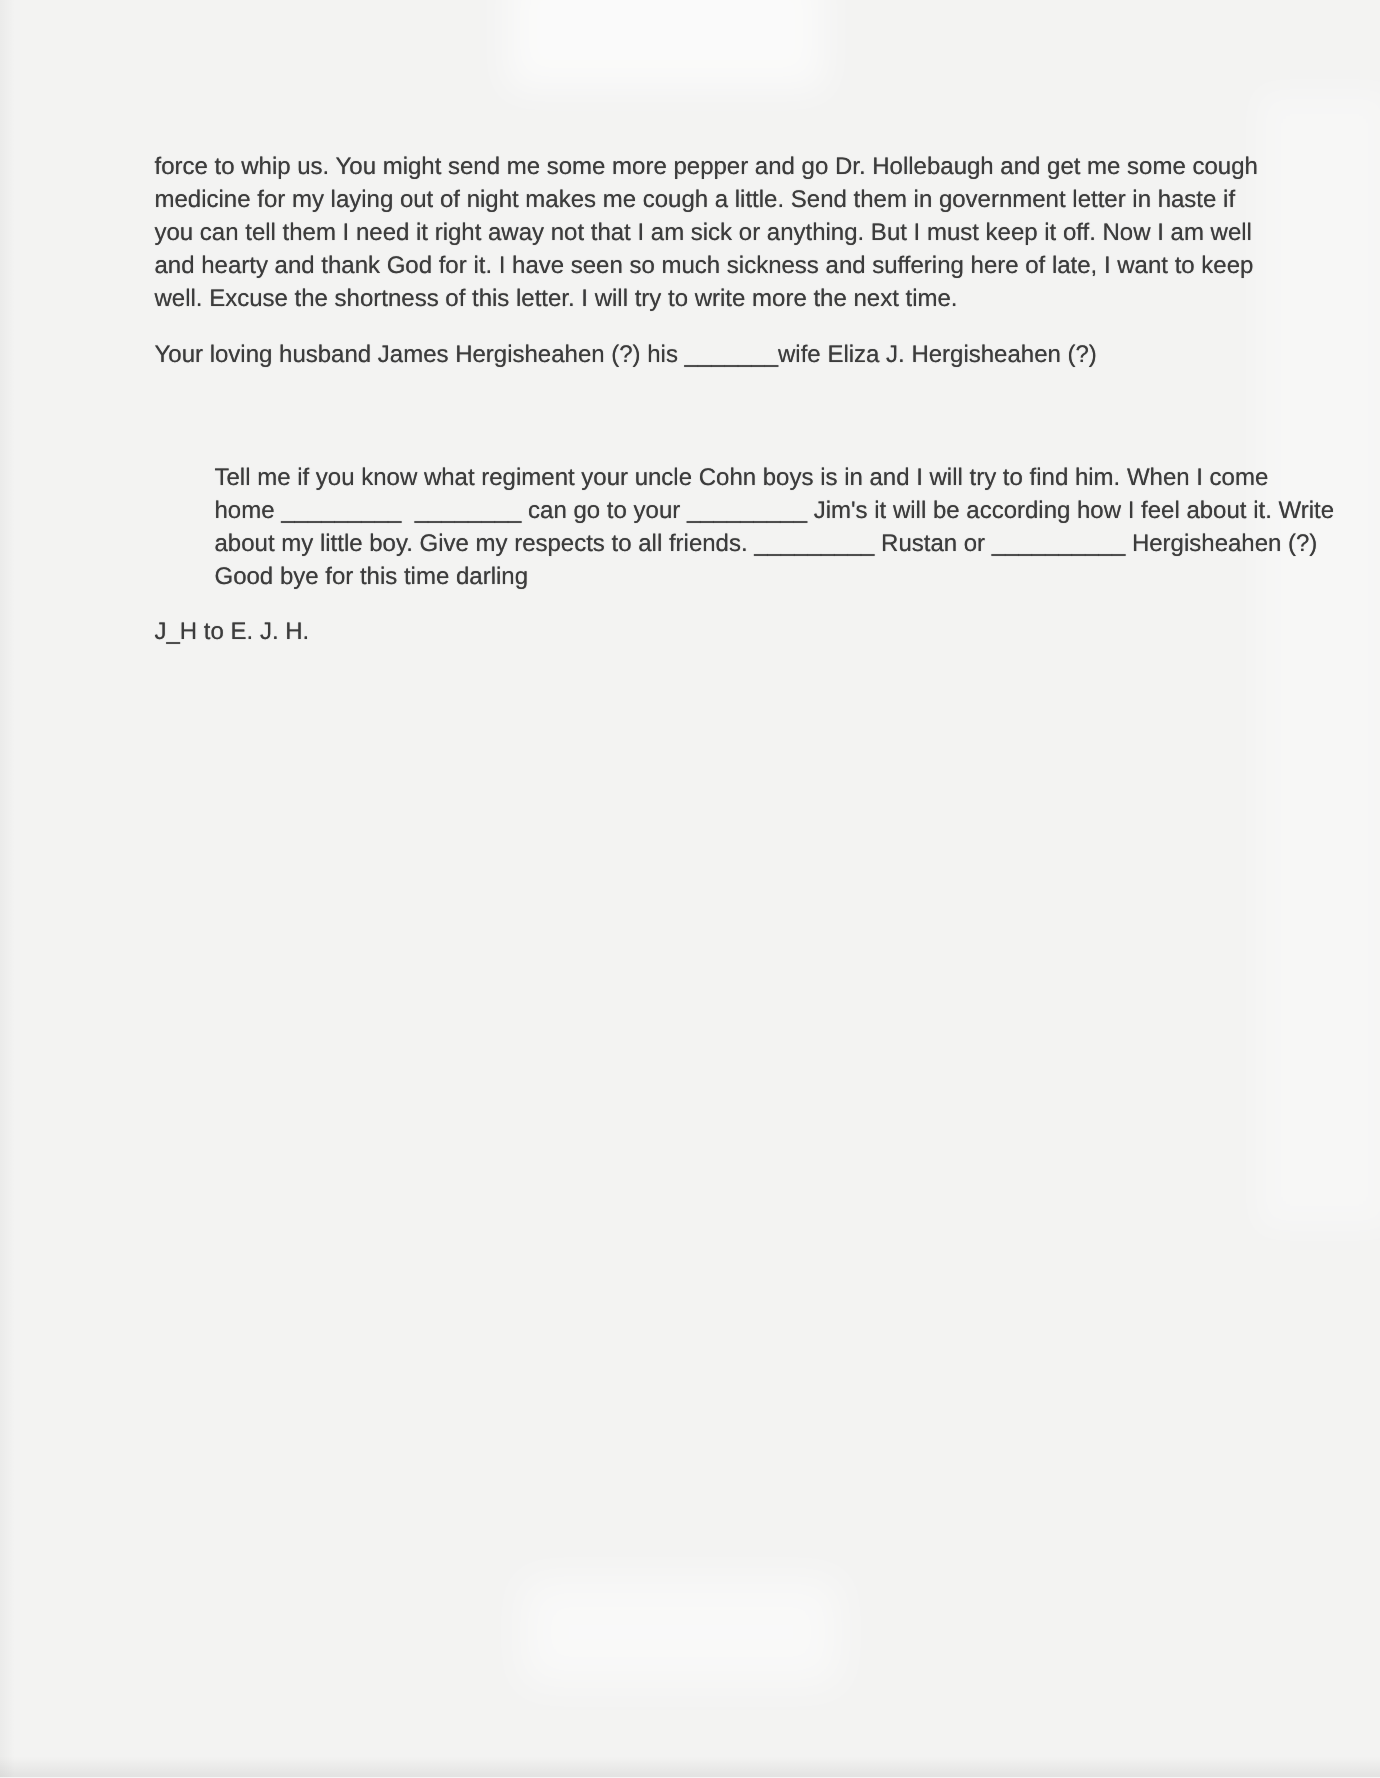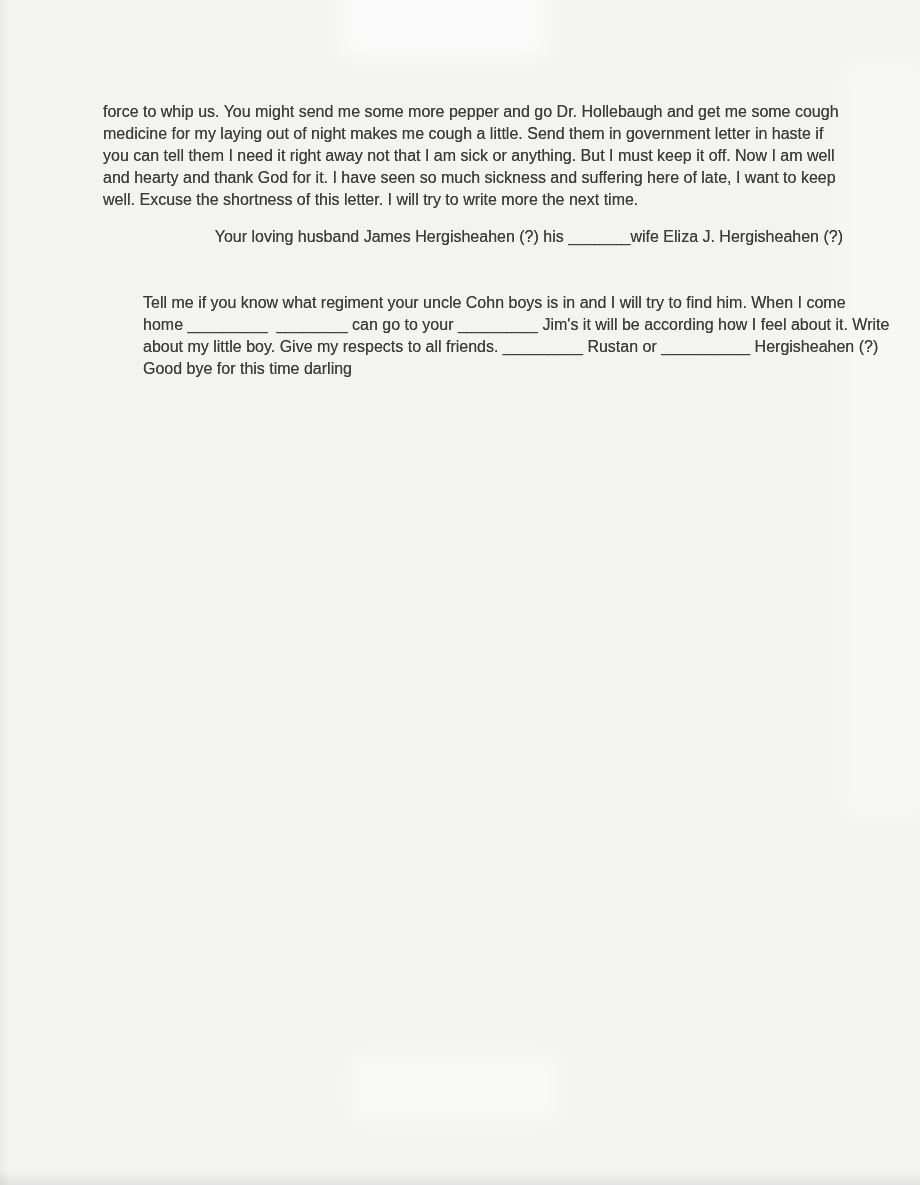--- a/index.html
+++ b/index.html
@@ -75,21 +75,21 @@
     color: var(--ink, #3c3c3c);
     font-size: 16px;
     line-height: 22px;
     text-shadow: 0 0 0.5px rgba(70, 70, 70, 0.85);
   }
   .letter p {
     margin: 0;
     white-space: pre;
   }
   .letter p.para-1   { margin-bottom: 15px; }
-  .letter p.sig-line { margin-bottom: 44px; text-align: right; }
+  .letter p.sig-line { margin-bottom: 60px; }
   .letter p.para-2   { margin-bottom: 15px; margin-left: 40px; }
   .letter p.closing  { margin-bottom: 0; }
 </style>
 </head>
 <body>
 
 <div class="scan-page">
 
   <div class="light-patch top-center"></div>
   <div class="light-patch bottom-center"></div>
@@ -101,15 +101,16 @@
     <p class="para-1">force to whip us. You might send me some more pepper and go Dr. Hollebaugh and get me some cough
 medicine for my laying out of night makes me cough a little. Send them in government letter in haste if
 you can tell them I need it right away not that I am sick or anything. But I must keep it off. Now I am well
 and hearty and thank God for it. I have seen so much sickness and suffering here of late, I want to keep
 well. Excuse the shortness of this letter. I will try to write more the next time.</p>
     <p class="sig-line">Your loving husband James Hergisheahen (?) his _______wife Eliza J. Hergisheahen (?)</p>
     <p class="para-2">Tell me if you know what regiment your uncle Cohn boys is in and I will try to find him. When I come
 home _________  ________ can go to your _________ Jim's it will be according how I feel about it. Write
 about my little boy. Give my respects to all friends. _________ Rustan or __________ Hergisheahen (?)
 Good bye for this time darling</p>
+    <p class="closing">J_H to E. J. H.</p>
   </div>
 
 </div>
 
 </body></html>

